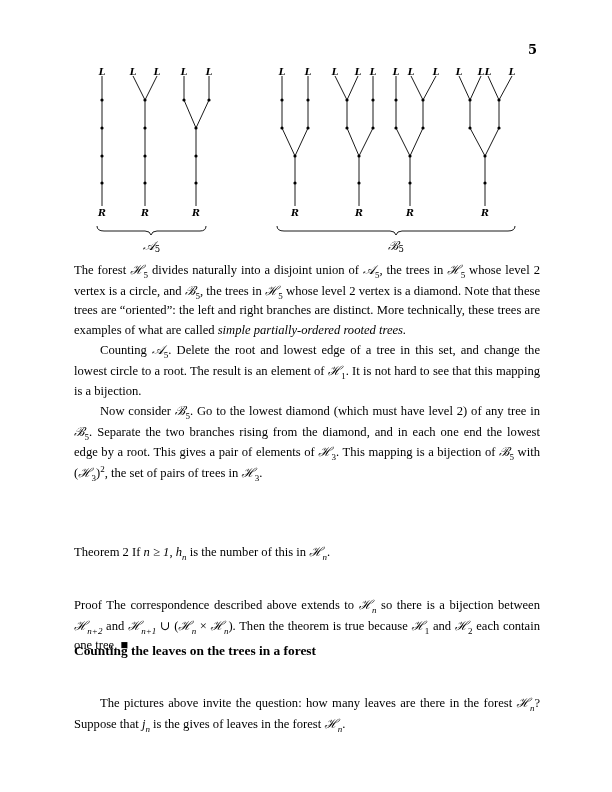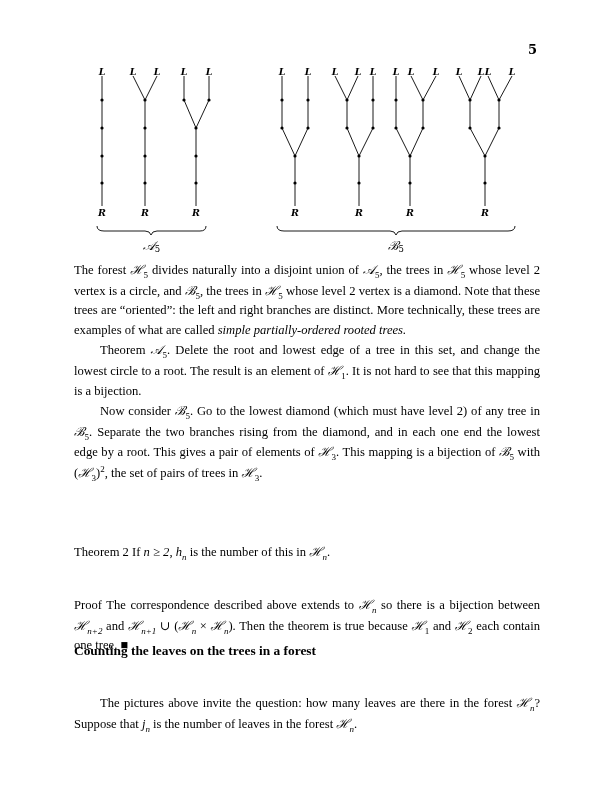--- a/index.html
+++ b/index.html
@@ -168,38 +168,38 @@
     <text x="143" y="250"><tspan class="grp-A">𝒜</tspan><tspan font-size="8.5" font-style="normal" dy="2" class="grp-A-sub">5</tspan></text>
     <text x="388" y="250"><tspan class="grp-B">ℬ</tspan><tspan font-size="8.5" font-style="normal" dy="2" class="grp-B-sub">5</tspan></text>
   </g>
 </svg>
 
 <div class="text" style="top:260px;">
   <p>
     <span>The forest </span><span class="cal">ℋ</span><sub>5</sub><span> divides naturally into a disjoint union of </span><span class="cal">𝒜</span><sub>5</sub><span>, the trees in </span><span class="cal">ℋ</span><sub>5</sub><span> whose level 2 vertex is a circle, and </span><span class="cal">ℬ</span><sub>5</sub><span>, the trees in </span><span class="cal">ℋ</span><sub>5</sub><span> whose level 2 vertex is a diamond. Note that these trees are “oriented”: the left and right branches are distinct. More technically, these trees are examples of what are called </span><span class="it">simple partially-ordered rooted trees.</span>
   </p>
   <p class="indent">
-    <span>Theorem </span><span class="cal">𝒜</span><sub>5</sub><span>. Delete the root and lowest edge of a tree in this set, and change the lowest circle to a root. The result is an element of </span><span class="cal">ℋ</span><sub>1</sub><span>. It is not hard to see that this mapping is a bijection.</span>
+    <span>Counting </span><span class="cal">𝒜</span><sub>5</sub><span>. Delete the root and lowest edge of a tree in this set, and change the lowest circle to a root. The result is an element of </span><span class="cal">ℋ</span><sub>1</sub><span>. It is not hard to see that this mapping is a bijection.</span>
   </p>
   <p class="indent">
     <span>Now consider </span><span class="cal">ℬ</span><sub>5</sub><span>. Go to the lowest diamond (which must have level 2) of any tree in </span><span class="cal">ℬ</span><sub>5</sub><span>. Separate the two branches rising from the diamond, and in each one end the lowest edge by a root. This gives a pair of elements of </span><span class="cal">ℋ</span><sub>3</sub><span>. This mapping is a bijection of </span><span class="cal">ℬ</span><sub>5</sub><span> with (</span><span class="cal">ℋ</span><sub>3</sub><span>)</span><sup>2</sup><span>, the set of pairs of trees in </span><span class="cal">ℋ</span><sub>3</sub><span>.</span>
   </p>
 </div>
 
 <div class="text" style="top:542px;">
   <p>
-    <span class="bold">Theorem 2</span><span> If </span><span class="it">n ≥ 2</span><span>, </span><span class="it">h</span><sub class="it">n</sub><span> is the number of this in </span><span class="cal">ℋ</span><sub class="it">n</sub><span>.</span>
+    <span class="bold">Theorem 2</span><span> If </span><span class="it">n ≥ 1</span><span>, </span><span class="it">h</span><sub class="it">n</sub><span> is the number of this in </span><span class="cal">ℋ</span><sub class="it">n</sub><span>.</span>
   </p>
 </div>
 
 <div class="text" style="top:595px;">
   <p>
     <span class="bold">Proof</span><span> The correspondence described above extends to </span><span class="cal">ℋ</span><sub class="it">n</sub><span> so there is a bijection between </span><span class="cal">ℋ</span><sub class="it">n+2</sub><span> and </span><span class="cal">ℋ</span><sub class="it">n+1</sub><span> ∪ (</span><span class="cal">ℋ</span><sub class="it">n</sub><span> × </span><span class="cal">ℋ</span><sub class="it">n</sub><span>). Then the theorem is true because </span><span class="cal">ℋ</span><sub>1</sub><span> and </span><span class="cal">ℋ</span><sub>2</sub><span> each contain one tree. </span><span>■</span>
   </p>
 </div>
 
 <div class="heading">Counting the leaves on the trees in a forest</div>
 
 <div class="text" style="top:693px;">
   <p class="indent">
-    <span>The pictures above invite the question: how many leaves are there in the forest </span><span class="cal">ℋ</span><sub class="it">n</sub><span>? Suppose that </span><span class="it">j</span><sub class="it">n</sub><span> is the number of leaves in the forest </span><span class="cal">ℋ</span><sub class="it">n</sub><span>.</span>
+    <span>The pictures above invite the question: how many leaves are there in the forest </span><span class="cal">ℋ</span><sub class="it">n</sub><span>? Suppose that </span><span class="it">j</span><sub class="it">n</sub><span> is the gives of leaves in the forest </span><span class="cal">ℋ</span><sub class="it">n</sub><span>.</span>
   </p>
 </div>
 
 </body></html>

